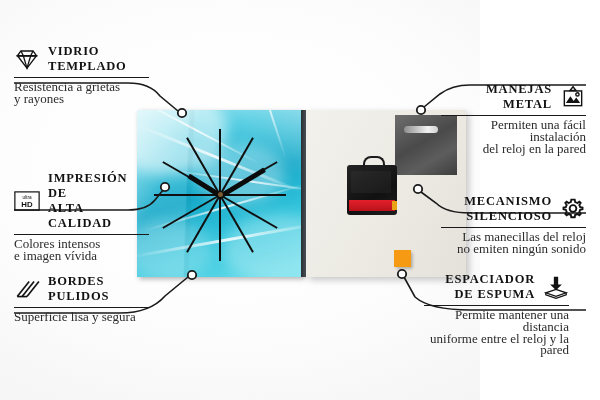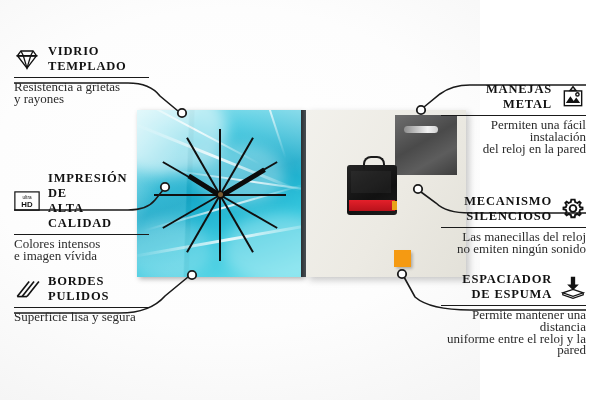--- a/index.html
+++ b/index.html
@@ -248,21 +248,21 @@
           <path d="M12,3.4 L13.6,3.4 L14,5.6 A6.8,6.8 0 0,1 16,6.5 L17.9,5.2 L19.1,6.4 L17.8,8.3 A6.8,6.8 0 0,1 18.6,10.3 L20.8,10.7 L20.8,12.3 L18.6,12.7 A6.8,6.8 0 0,1 17.8,14.7 L19.1,16.6 L17.9,17.8 L16,16.5 A6.8,6.8 0 0,1 14,17.4 L13.6,19.6 L12,19.6 L10.4,19.6 L10,17.4 A6.8,6.8 0 0,1 8,16.5 L6.1,17.8 L4.9,16.6 L6.2,14.7 A6.8,6.8 0 0,1 5.4,12.7 L3.2,12.3 L3.2,10.7 L5.4,10.3 A6.8,6.8 0 0,1 6.2,8.3 L4.9,6.4 L6.1,5.2 L8,6.5 A6.8,6.8 0 0,1 10,5.6 L10.4,3.4 Z"></path>
           <circle cx="12" cy="11.5" r="3.1"></circle>
         </svg>
       </span>
     </div>
     <div class="rule" style="width:145px;"></div>
     <div class="sub">Las manecillas del reloj
 no emiten ningún sonido</div>
   </div>
 
-  <div class="feat right" style="left:441px;top:272px;width:145px;">
+  <div class="feat right" style="left:424px;top:272px;width:145px;">
     <div class="head">
       <span class="title">ESPACIADOR
 DE ESPUMA</span>
       <span class="ico">
         <svg viewBox="0 0 24 24" fill="none" stroke="#121212" stroke-width="1.2">
           <path d="M10,2.6 L14,2.6 L14,9.6 L17.4,9.6 L12,15 L6.6,9.6 L10,9.6 Z" fill="#121212" stroke="none"></path>
           <path d="M12,14.2 L21.4,17.4 L12,20.6 L2.6,17.4 Z"></path>
           <path d="M2.6,17.4 L2.6,19.3 L12,22.5 L21.4,19.3 L21.4,17.4"></path>
         </svg>
       </span>

